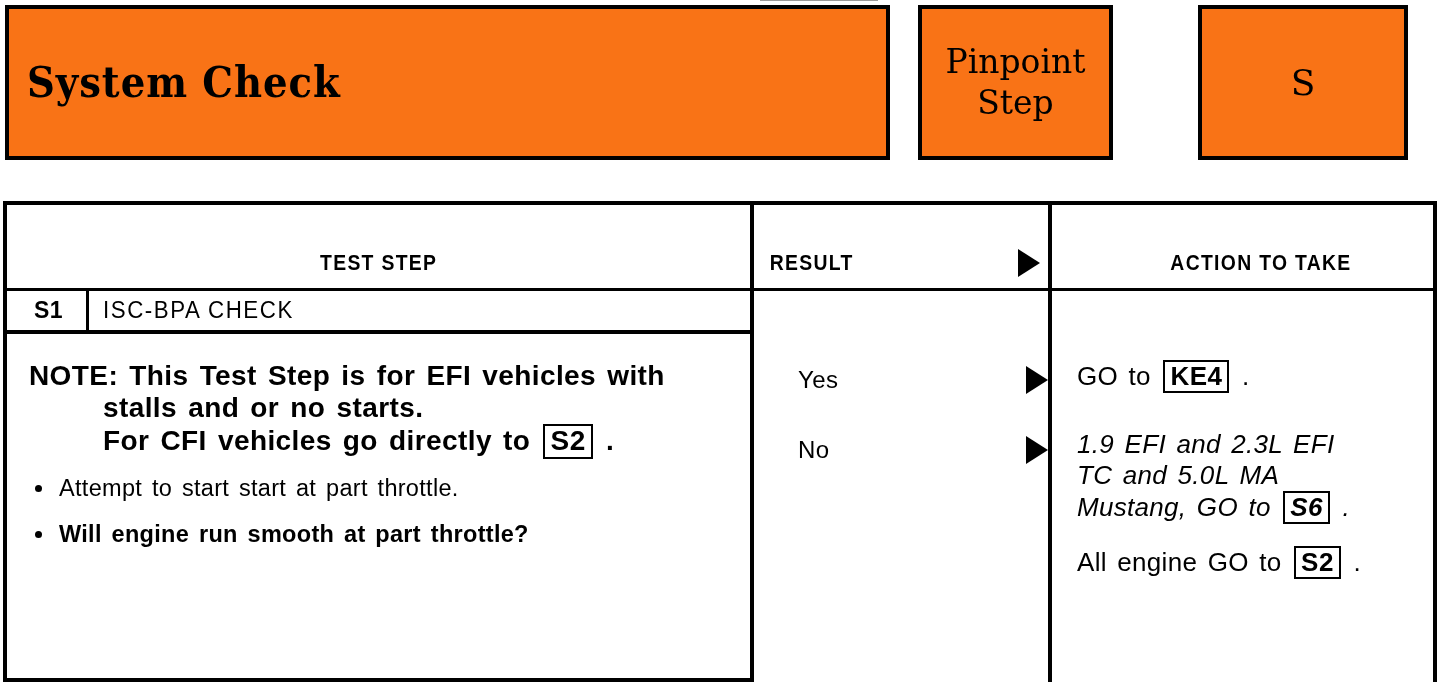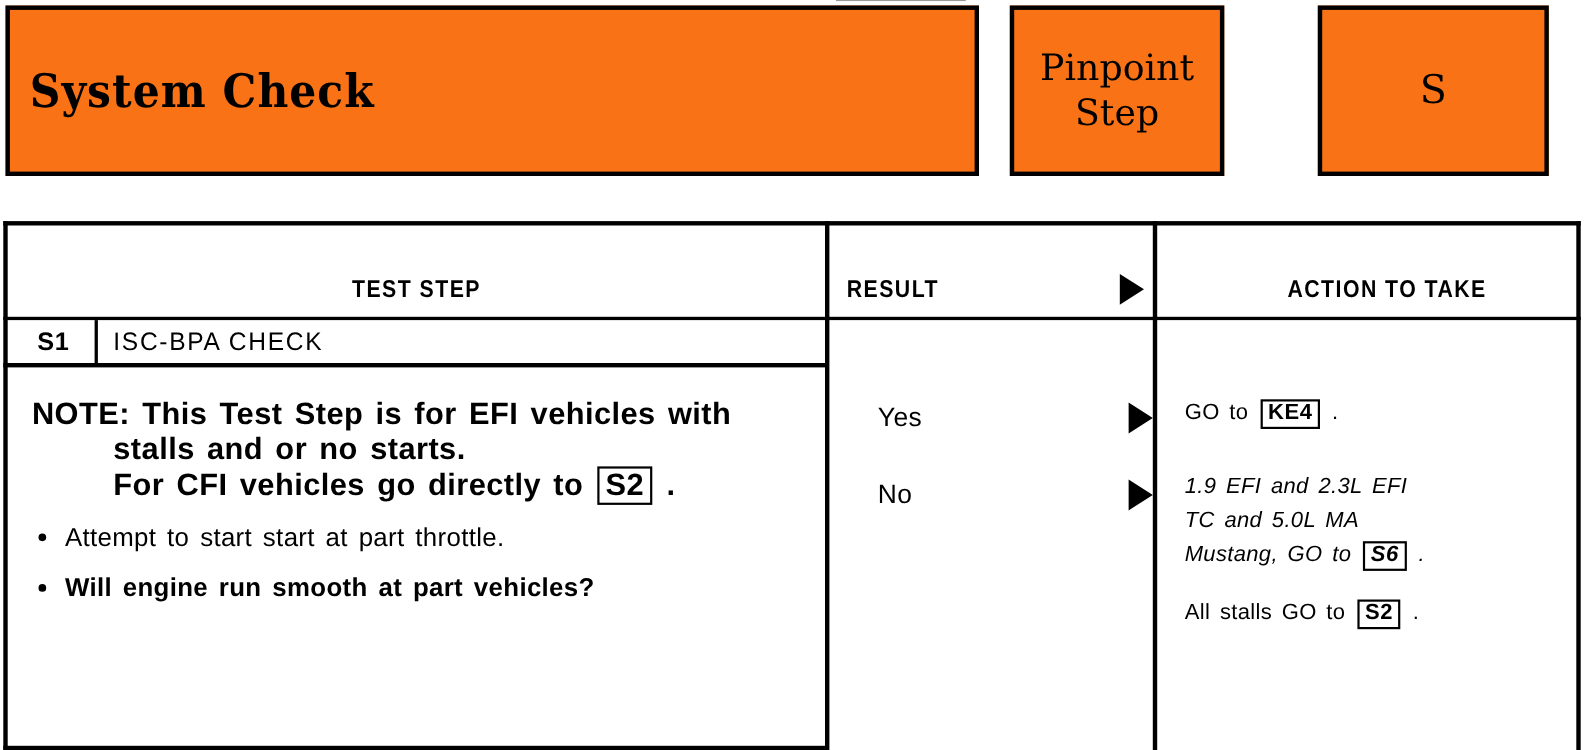--- a/index.html
+++ b/index.html
@@ -249,21 +249,21 @@
 
   
   .action-body {
     position: absolute;
     left: 1049px; top: 133px;
     width: 381px; height: 344px;
     padding: 26px 10px 0 25px;
   }
   .action-group { margin-bottom: 22px; }
   .action-line {
-    font-size: 20px;
+    font-size: 26px;
     line-height: 31px;
     letter-spacing: 0.3px;
     word-spacing: 3px;
     white-space: nowrap;
   }
   #action-group-no { margin-top: 36px; font-style: italic; }
   #action-group-all { margin-top: 22px; }
 </style>
 </head>
 <body>
@@ -336,21 +336,21 @@
       </div>
     </div>
 
     <div class="bullets">
       <div class="bullet-item">
         <span class="bullet-dot"></span>
         <span>Attempt to start start at part throttle.</span>
       </div>
       <div class="bullet-item bold">
         <span class="bullet-dot"></span>
-        <span>Will engine run smooth at part vehicles?</span>
+        <span>Will engine run smooth at part throttle?</span>
       </div>
     </div>
 
   </div>
 
   <div class="result-body">
     <div class="result-item" id="result-yes">
       <span class="result-label">Yes</span>
       <span class="tri result-tri"></span>
     </div>
@@ -375,21 +375,21 @@
       <div class="action-line">TC and 5.0L MA</div>
       <div class="action-line">
         <span>Mustang, GO to</span>
         <span class="ref-box">S6</span>
         <span>.</span>
       </div>
     </div>
 
     <div class="action-group" id="action-group-all">
       <div class="action-line">
-        <span>All stalls GO to</span>
+        <span>All engine GO to</span>
         <span class="ref-box">S2</span>
         <span>.</span>
       </div>
     </div>
 
   </div>
 
 </div>
 
 </body></html>

